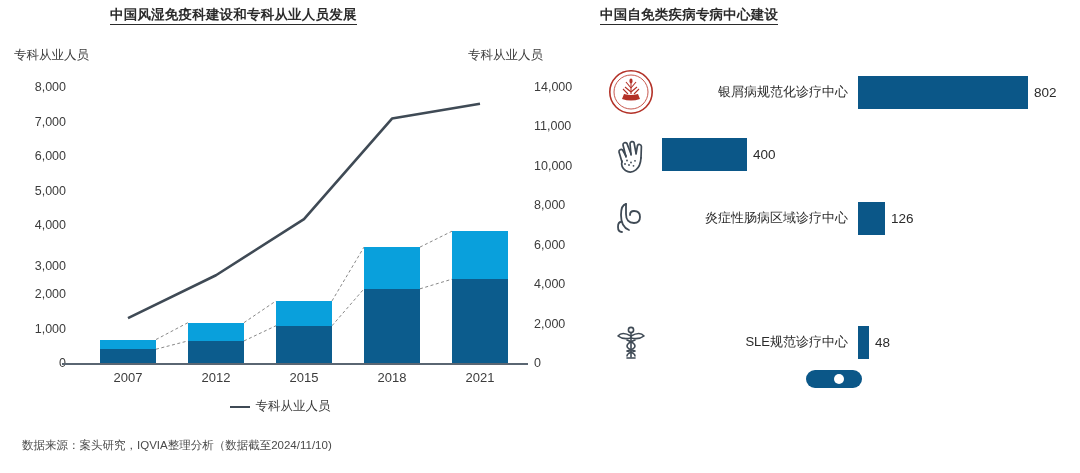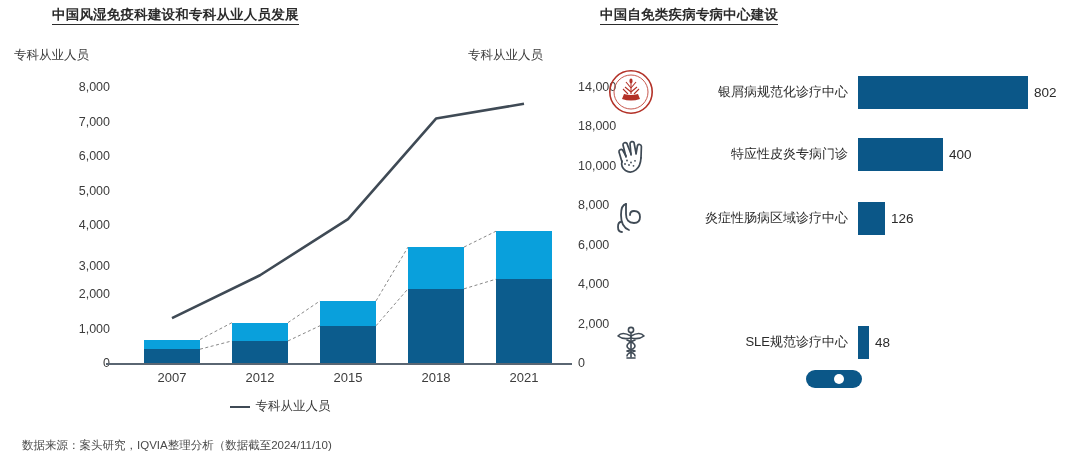--- a/index.html
+++ b/index.html
@@ -12,29 +12,29 @@
   .panel{position:absolute;top:0;height:473px;}
   #left-panel{left:0;width:600px;}
   #right-panel{left:600px;width:480px;}
 
   .panel-title{
     position:absolute;top:6px;left:0;width:100%;
     text-align:center;font-size:13.5px;font-weight:bold;color:#2b2b2b;
     letter-spacing:.2px;
   }
   .panel-title span{border-bottom:1.6px solid #2b2b2b;padding-bottom:2px;}
-  #left-panel .panel-title{text-align:left;padding-left:52px;width:430px;}
+  #left-panel .panel-title{text-align:left;padding-left:110px;width:430px;}
   #right-panel .panel-title{text-align:left;}
 
   
   .axis-caption{position:absolute;font-size:12.5px;color:#3c3c3c;}
   #left-axis-caption{left:14px;top:47px;}
   #right-axis-caption{left:468px;top:47px;}
 
-  #plot{position:absolute;left:0;top:0;width:600px;height:400px;margin-left:44px;}
+  #plot{position:absolute;left:0;top:0;width:600px;height:400px;}
   .ytick{
     position:absolute;font-size:12.5px;color:#3c3c3c;
     transform:translateY(-50%);white-space:nowrap;
   }
   .ytick.left{right:534px;text-align:right;}
   .ytick.right{left:534px;text-align:left;}
 
   #baseline{position:absolute;left:62px;top:363px;width:466px;height:1.6px;background:#5a6672;}
 
   .bar{position:absolute;width:56px;}
@@ -94,21 +94,21 @@
     <div class="ytick left" style="top:121.5px">7,000</div>
     <div class="ytick left" style="top:156px">6,000</div>
     <div class="ytick left" style="top:190.5px">5,000</div>
     <div class="ytick left" style="top:225px">4,000</div>
     <div class="ytick left" style="top:266px">3,000</div>
     <div class="ytick left" style="top:294px">2,000</div>
     <div class="ytick left" style="top:328.5px">1,000</div>
     <div class="ytick left" style="top:363px">0</div>
 
     <div class="ytick right" style="top:87px">14,000</div>
-    <div class="ytick right" style="top:126.4px">18,000</div>
+    <div class="ytick right" style="top:126.4px">11,000</div>
     <div class="ytick right" style="top:165.9px">10,000</div>
     <div class="ytick right" style="top:205.3px">8,000</div>
     <div class="ytick right" style="top:244.7px">6,000</div>
     <div class="ytick right" style="top:284.1px">4,000</div>
     <div class="ytick right" style="top:323.6px">2,000</div>
     <div class="ytick right" style="top:363px">0</div>
 
     <svg id="overlay" width="600" height="400" style="position:absolute;left:0;top:0;">
       <g id="connectors" stroke="#7a7a7a" stroke-width="0.9" stroke-dasharray="3,2.5" fill="none">
           <path d="M156 339.54 L188 322.635 M156 349.2 L188 340.92 M244 322.635 L276 300.9 M244 340.92 L276 325.74 M332 300.9 L364 247.07999999999998 M332 325.74 L364 288.825 M420 247.07999999999998 L452 231.21 M420 288.825 L452 279.16499999999996 "></path>
@@ -202,21 +202,20 @@
         <g fill="#3f4a55">
           <circle cx="18" cy="28.5" r="0.9"></circle>
             <circle cx="22" cy="30.5" r="0.9"></circle>
           <circle cx="26" cy="28.8" r="0.9"></circle>
             <circle cx="20" cy="33" r="0.9"></circle>
           <circle cx="24.5" cy="33.8" r="0.9"></circle>
             <circle cx="16" cy="32" r="0.9"></circle>
         </g>
       </svg>
     </div>
-    <div class="row-label">特应性皮炎专病门诊</div>
     <div class="row-barwrap">
       <div class="row-bar" style="width:85px"></div>
       <div class="row-value">400</div>
     </div>
   </div>
 
   <div class="row" style="top:190px">
     <div class="row-icon">
       <svg width="44" height="44" viewBox="0 0 44 44">
         <g fill="none" stroke="#3f4a55" stroke-width="1.8" stroke-linecap="round">

